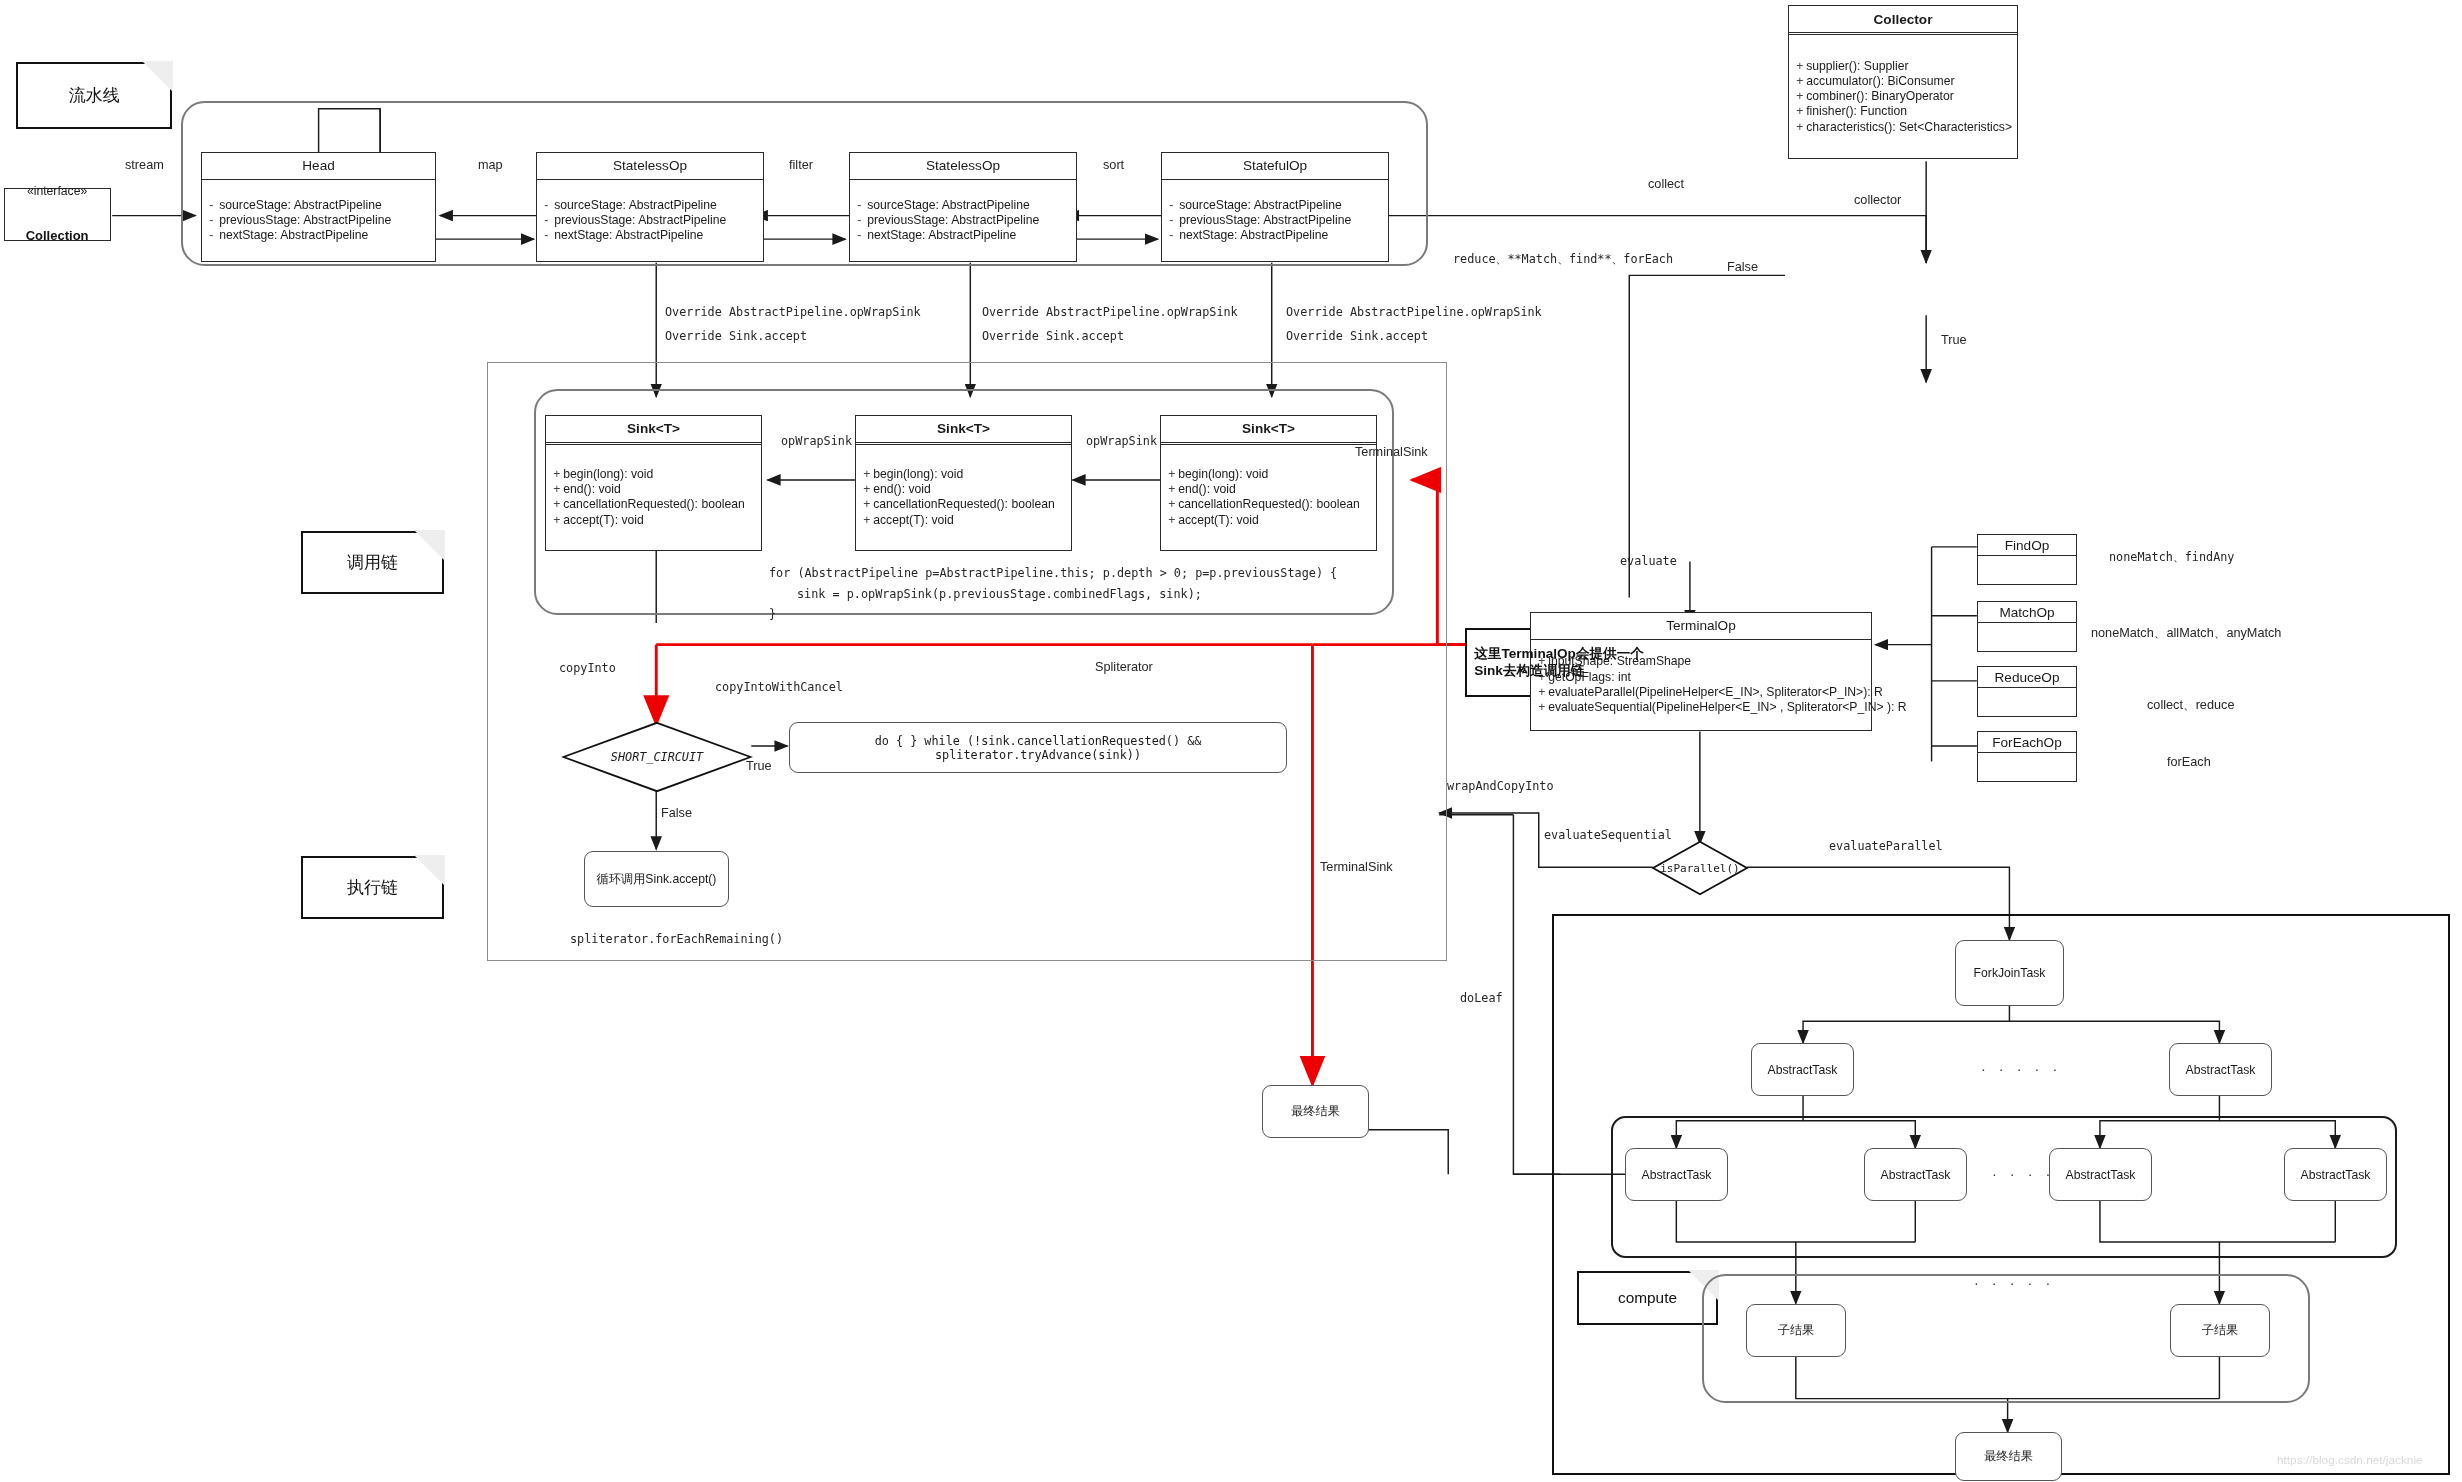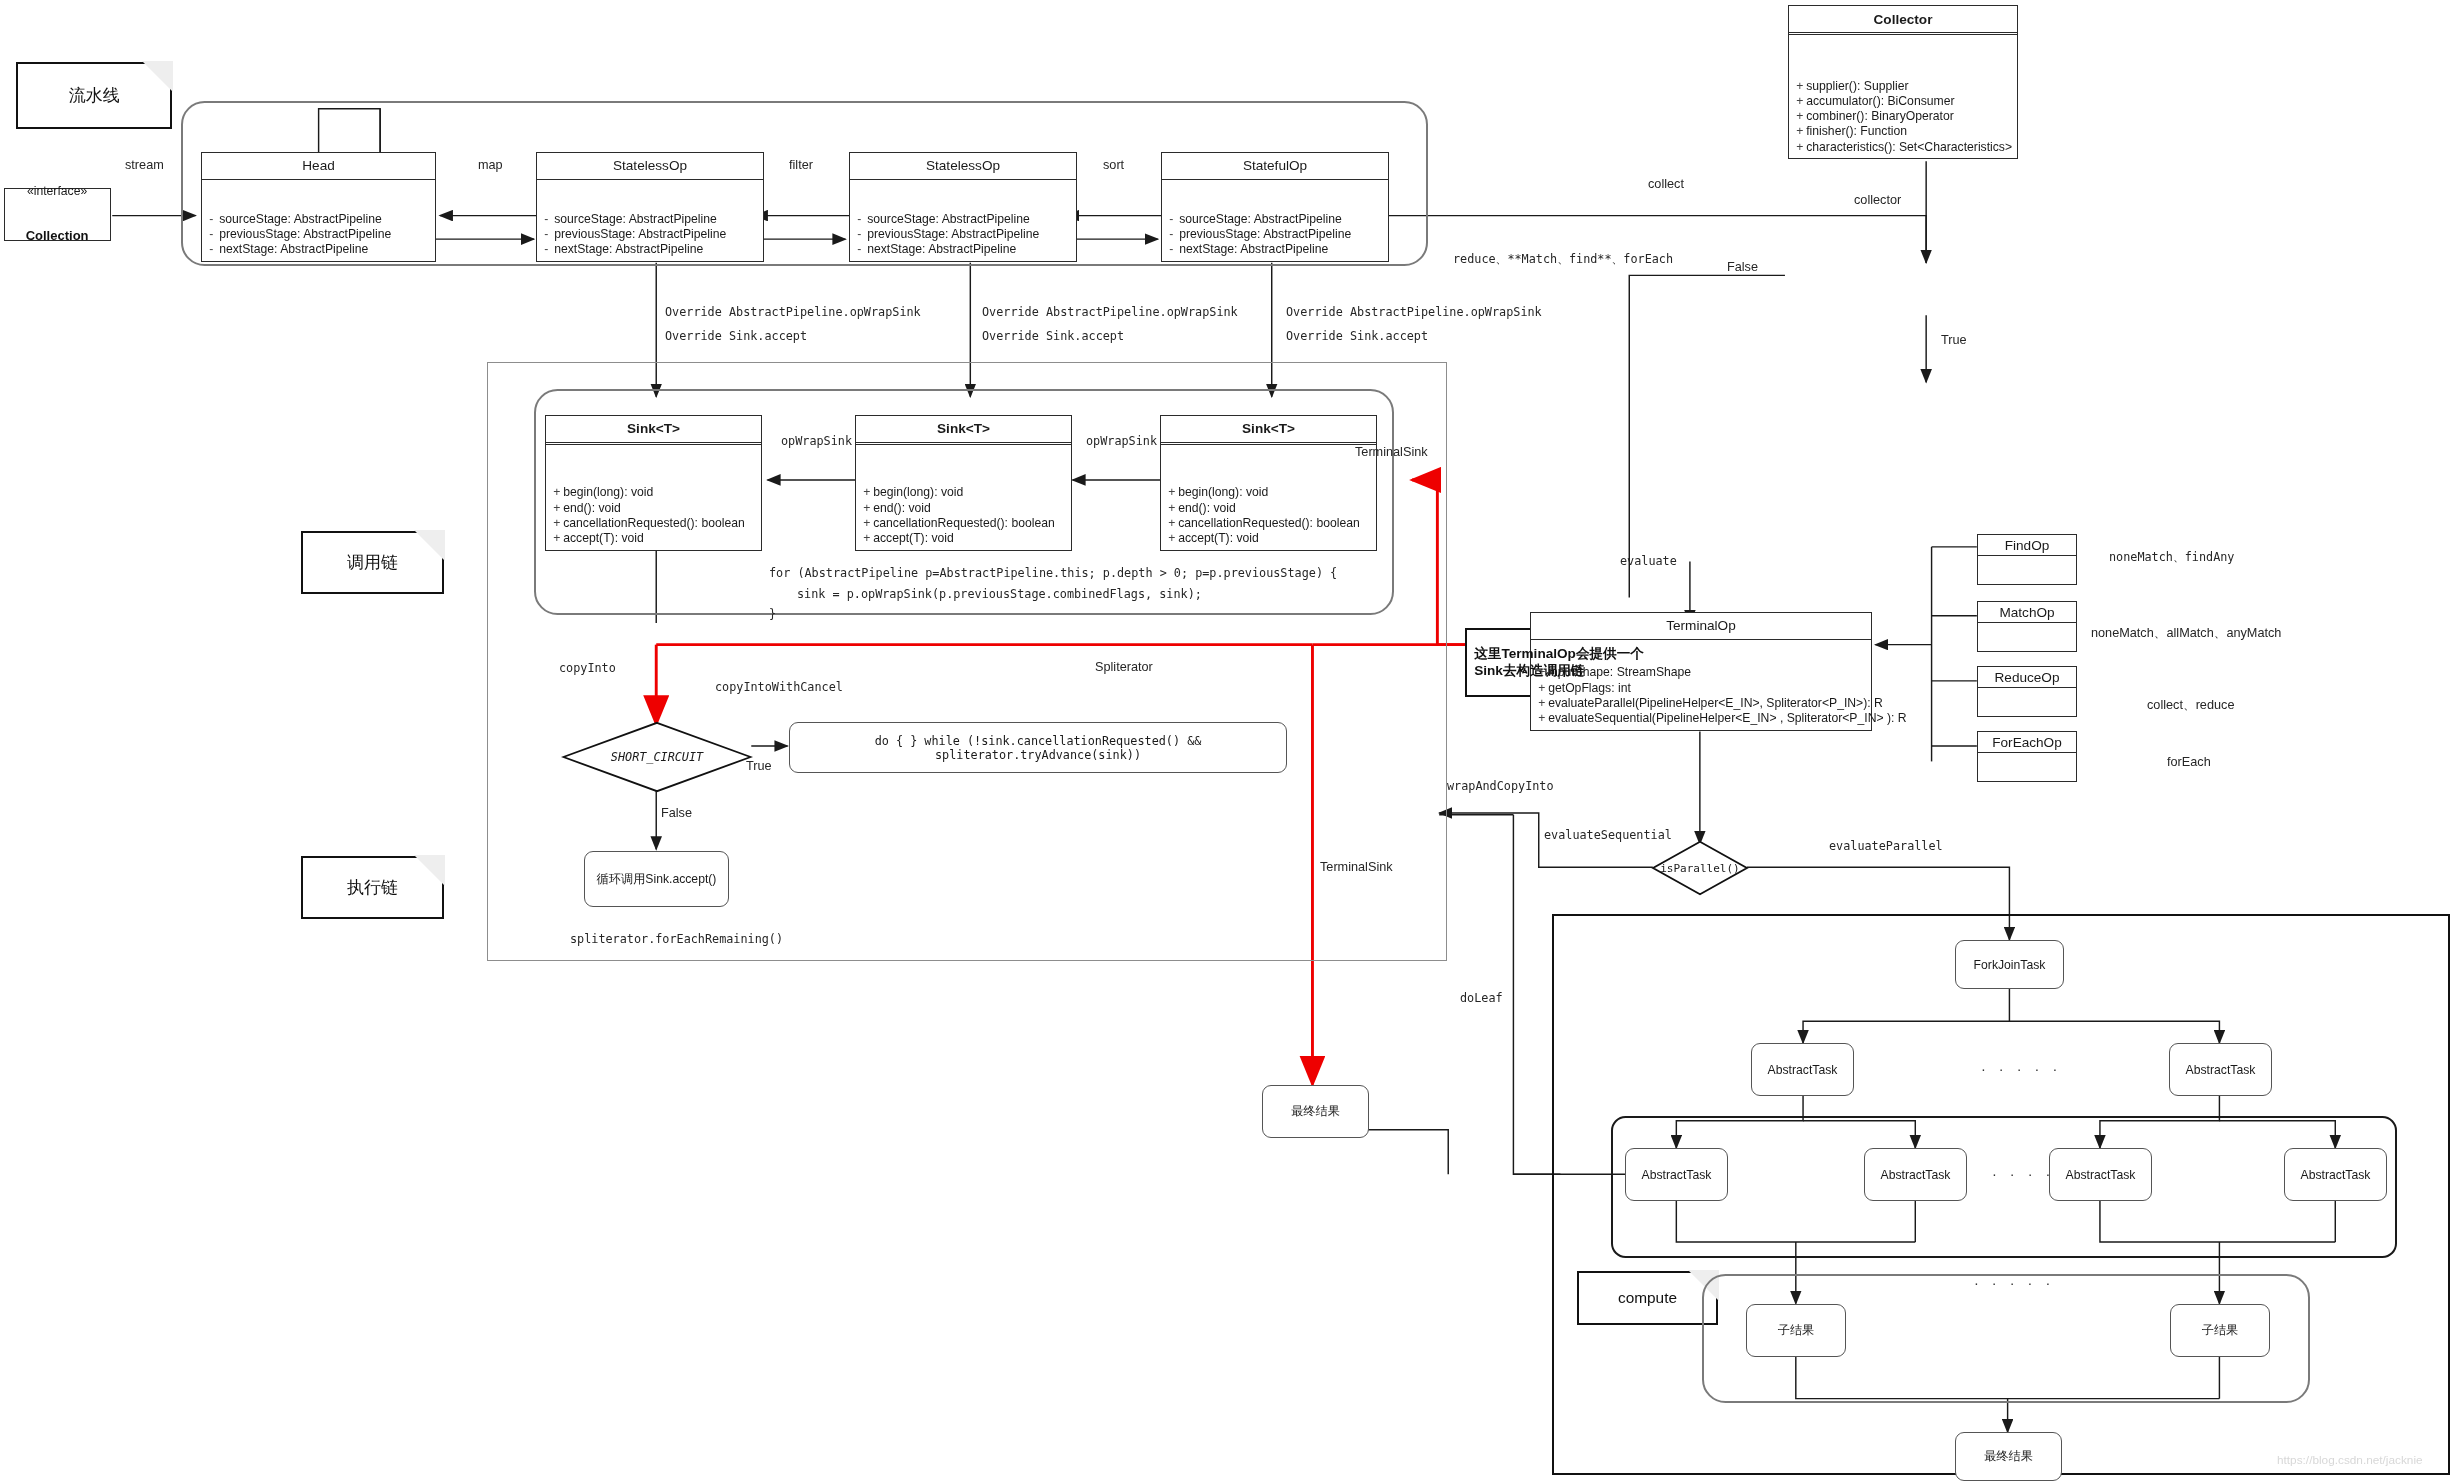--- a/index.html
+++ b/index.html
@@ -36,21 +36,21 @@
     color: #1a1a1a;
     padding: 5.4px 3.6px 5.4px;
     border-bottom: 1.4px solid #2b2b2b;
     white-space: nowrap;
   }
   .uml.dbl .uml-title { border-bottom: 3.6px double #2b2b2b; }
   .uml .uml-body {
     flex: 1;
     display: flex;
     flex-direction: column;
-    justify-content: flex-end;
+    justify-content: center;
     padding: 3.6px 7.2px;
   }
   .uml .uml-row {
     font-size: 12.2px;
     color: #1a1a1a;
     white-space: nowrap;
     line-height: 1.25;
   }
   .uml .uml-row .vis { display: inline-block; width: 10px; color: #444; }
 
@@ -437,21 +437,21 @@
 
   <div class="diamond-wrap" style="left:1651px; top:840px; width:98px; height:56px;">
     <svg width="98" height="56" viewBox="0 0 108 62">
       <polygon points="54,2 106,31 54,60 2,31" fill="#fff" stroke="#111" stroke-width="2"></polygon>
     </svg>
     <div class="dtext" style="font-family:'DejaVu Sans Mono','Liberation Mono',monospace; font-size:11px;">isParallel()</div>
   </div>
 
   <div class="node group sq" style="left:1552px; top:914px; width:898px; height:561px;"></div>
 
-  <div class="node rrect" style="left:1955px; top:940px; width:109px; height:49px;">ForkJoinTask</div>
+  <div class="node rrect" style="left:1955px; top:940px; width:109px; height:66px;">ForkJoinTask</div>
 
   <div class="node rrect" style="left:1751px; top:1043px; width:103px; height:53px;">AbstractTask</div>
   <div class="dots" style="left:1981px; top:1061px;">· · · · ·</div>
   <div class="node rrect" style="left:2169px; top:1043px; width:103px; height:53px;">AbstractTask</div>
 
   <div class="node group dark" style="left:1611px; top:1116px; width:786px; height:142px;"></div>
 
   <div class="node rrect" style="left:1625px; top:1148px; width:103px; height:53px;">AbstractTask</div>
   <div class="node rrect" style="left:1864px; top:1148px; width:103px; height:53px;">AbstractTask</div>
   <div class="dots" style="left:1992px; top:1166px;">· · · · ·</div>

